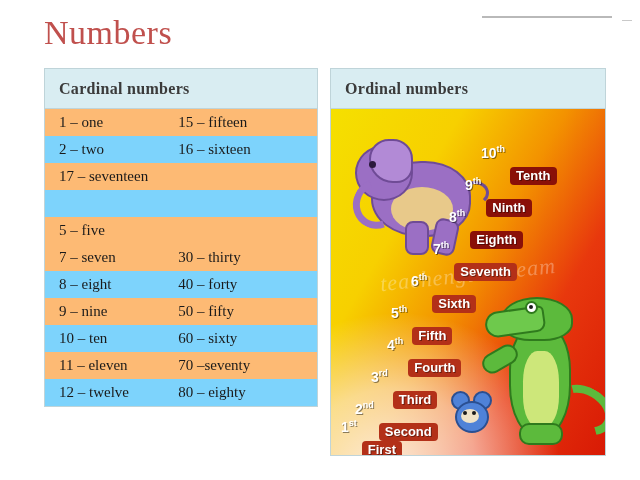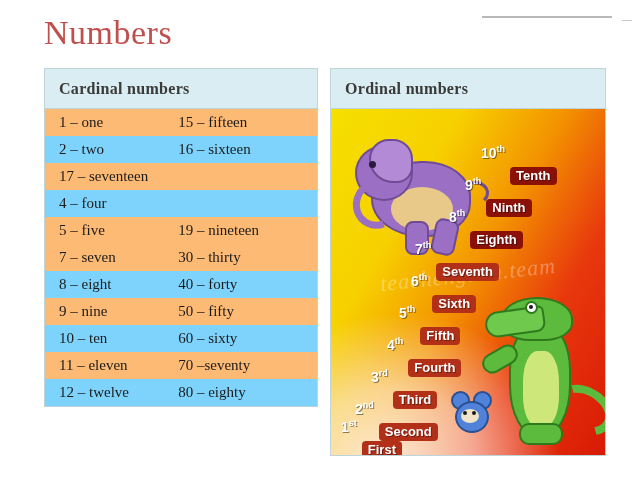--- a/index.html
+++ b/index.html
@@ -415,25 +415,23 @@
         <div class="num-cell right">15 – fifteen</div>
       </div>
       <div class="num-row alt">
         <div class="num-cell left">2 – two</div>
         <div class="num-cell right">16 – sixteen</div>
       </div>
       <div class="num-row plain">
         <div class="num-cell right">17 – seventeen</div>
       </div>
       <div class="num-row alt">
-        <div class="num-cell left">4 – four</div>
       </div>
       <div class="num-row plain">
         <div class="num-cell left">5 – five</div>
-        <div class="num-cell right">19 – nineteen</div>
       </div>
       <div class="num-row plain">
         <div class="num-cell left">7 – seven</div>
         <div class="num-cell right">30 – thirty</div>
       </div>
       <div class="num-row alt">
         <div class="num-cell left">8 – eight</div>
         <div class="num-cell right">40 – forty</div>
       </div>
       <div class="num-row plain">
@@ -503,29 +501,29 @@
         <span class="word">Tenth</span>
       </div>
       <div class="step dark" style="left:134px; top:42px;">
         <span class="ord"><span>9</span><sup>th</sup></span>
         <span class="word">Ninth</span>
       </div>
       <div class="step dark" style="left:118px; top:74px;">
         <span class="ord"><span>8</span><sup>th</sup></span>
         <span class="word">Eighth</span>
       </div>
-      <div class="step light" style="left:84px; top:106px;text-align:right;">
+      <div class="step light" style="left:102px; top:106px;text-align:right;">
         <span class="ord"><span>7</span><sup>th</sup></span>
         <span class="word">Seventh</span>
       </div>
       <div class="step light" style="left:80px; top:138px;">
         <span class="ord"><span>6</span><sup>th</sup></span>
         <span class="word">Sixth</span>
       </div>
-      <div class="step light" style="left:68px; top:170px;justify-content:space-between;">
+      <div class="step light" style="left:60px; top:170px;justify-content:space-between;">
         <span class="ord"><span>5</span><sup>th</sup></span>
         <span class="word">Fifth</span>
       </div>
       <div class="step light" style="left:56px; top:202px;">
         <span class="ord"><span>4</span><sup>th</sup></span>
         <span class="word">Fourth</span>
       </div>
       <div class="step light" style="left:40px; top:234px;">
         <span class="ord"><span>3</span><sup>rd</sup></span>
         <span class="word">Third</span>

